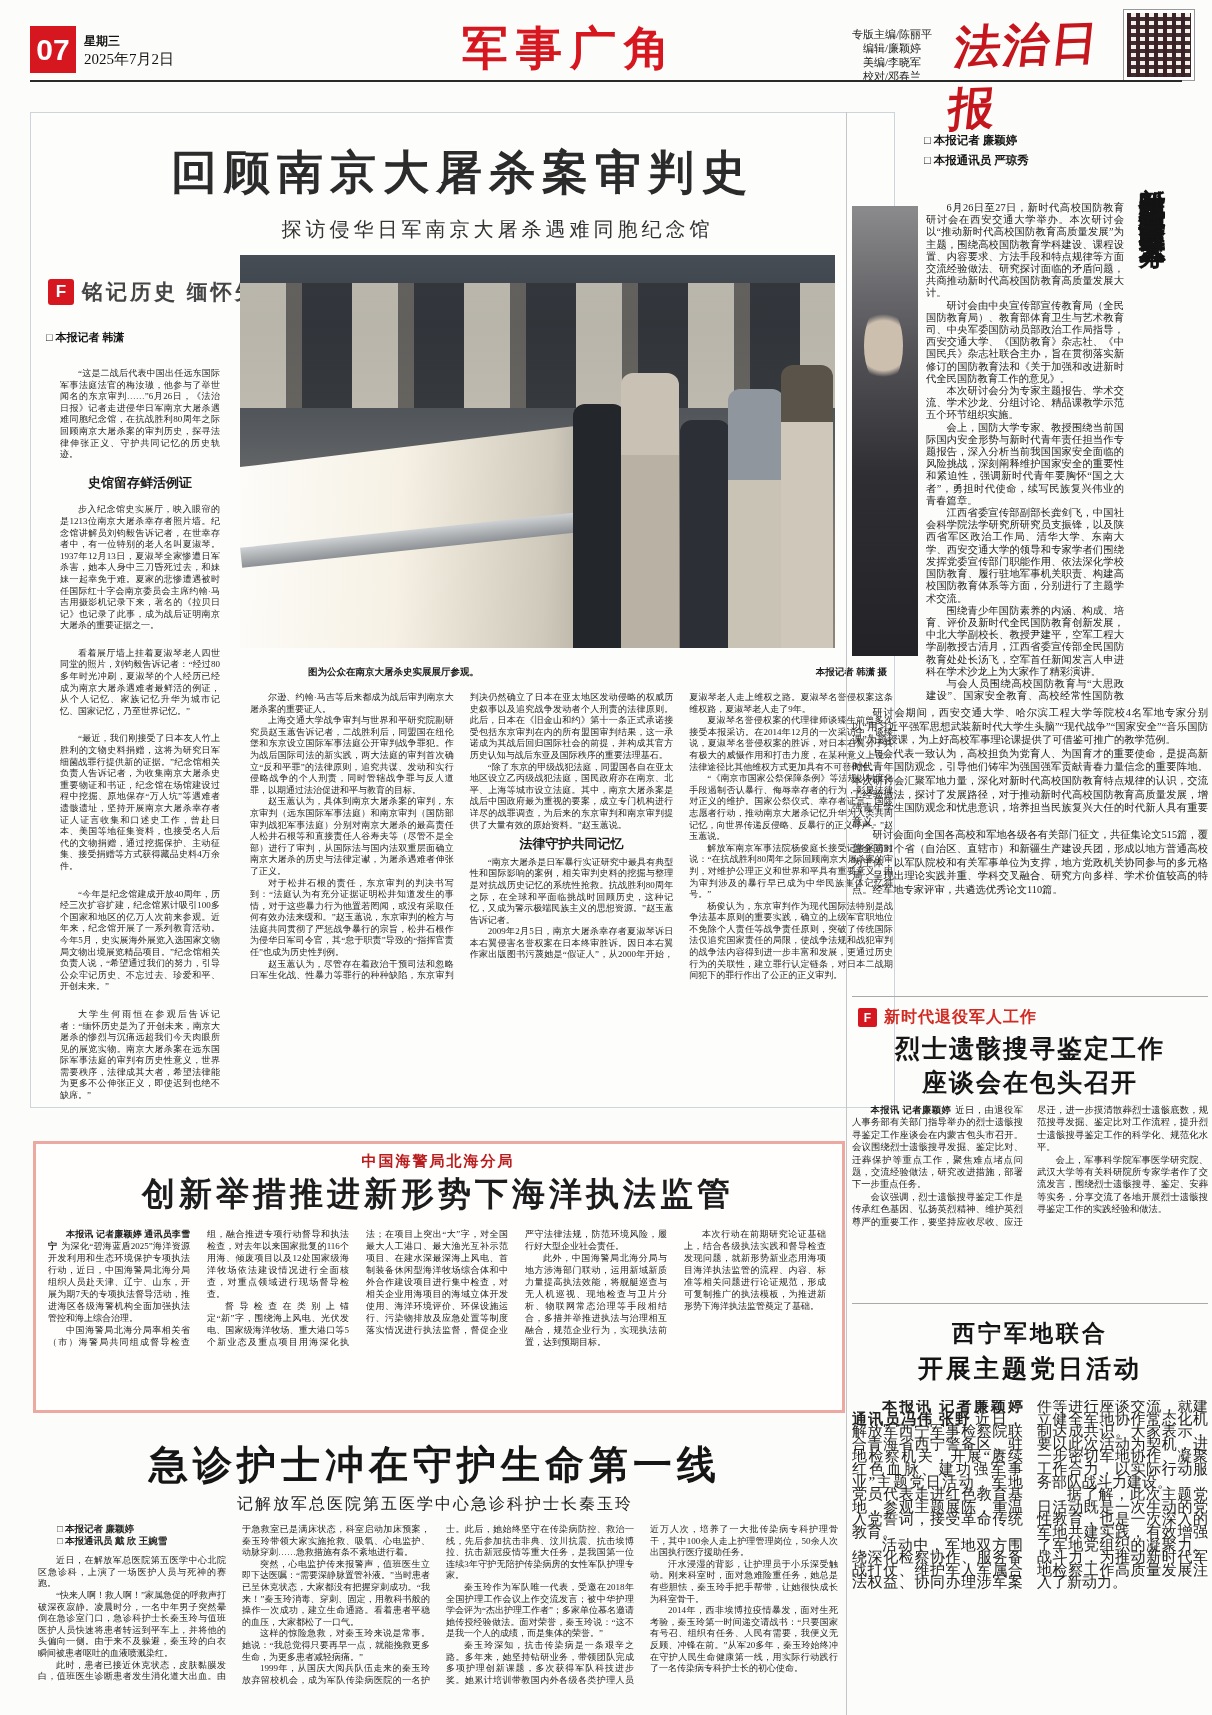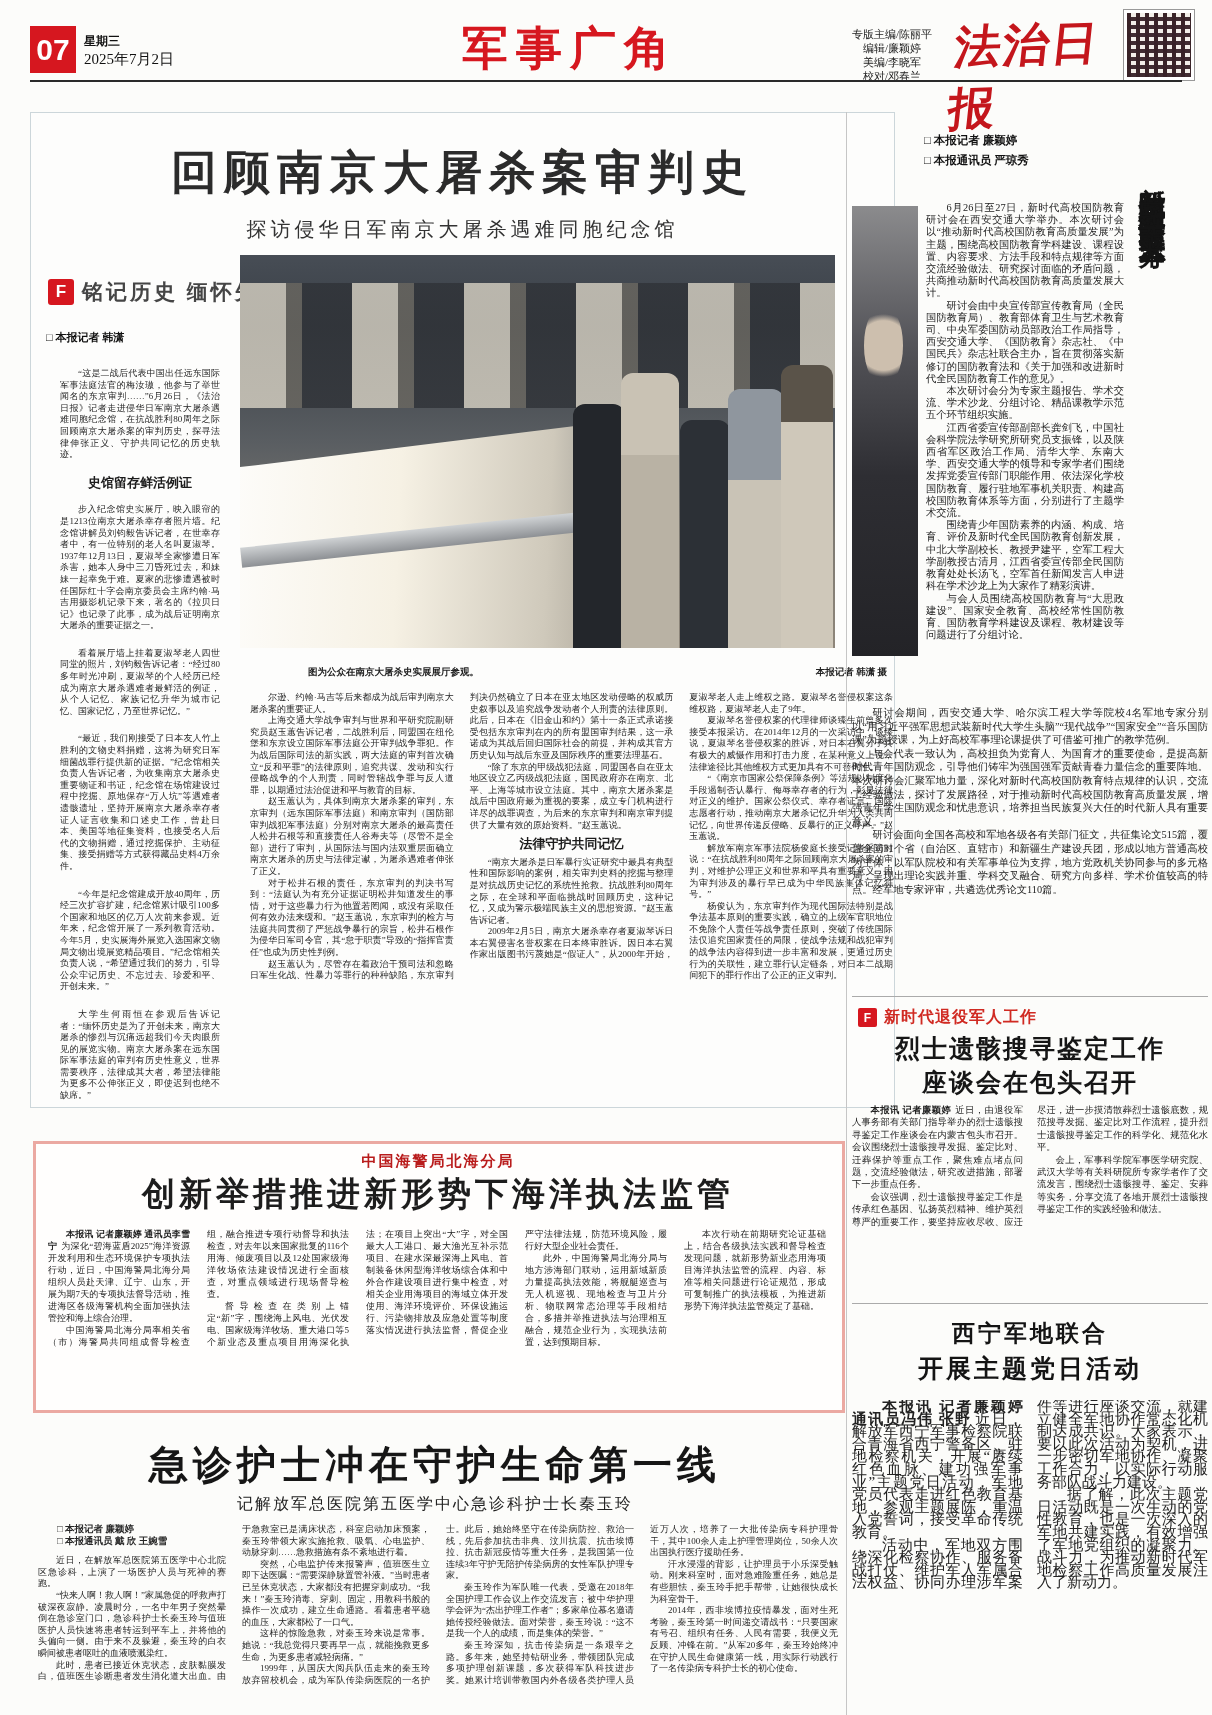--- a/index.html
+++ b/index.html
@@ -21,21 +21,21 @@
   .qr{left:1124px;top:10px;width:64px;height:64px;border:3px solid #fff;outline:1px solid #999;
       background:
         repeating-linear-gradient(0deg,rgba(56,34,40,.95) 0 4px,transparent 4px 8px),
         repeating-linear-gradient(90deg,#3a2428 0 4px,#f3efe9 4px 9px);}
   .header-rule{left:30px;top:80px;width:1152px;height:2px;background:#2a2a2a;}
   
   .main-frame{left:30px;top:112px;width:863px;height:994px;border:1px solid #ccd6da;background:#fdfdfc;}
   .main-headline{left:30px;top:142px;width:865px;text-align:center;font-size:46px;font-weight:bold;
        letter-spacing:7px;color:#2b2b2b;font-family:"Liberation Sans",sans-serif;}
   .main-subhead{left:30px;top:216px;width:865px;text-align:center;font-size:20px;letter-spacing:4px;color:#333;
-       font-family:"Liberation Sans",sans-serif;}
+       font-family:"Liberation Sans",sans-serif;padding-left:35px;}
   .badge{left:48px;top:278px;display:flex;align-items:center;gap:8px;}
   .flogo{width:26px;height:26px;background:#d6171f;color:#fff;font-family:"Liberation Sans",sans-serif;
        font-weight:bold;font-size:17px;display:flex;align-items:center;justify-content:center;border-radius:3px;}
   .badge-label{font-size:21px;letter-spacing:3px;color:#454545;font-weight:bold;font-family:"Liberation Sans",sans-serif;}
   .byline{font-size:11px;font-weight:bold;color:#111;}
   .main-byline{left:46px;top:330px;}
   .colbody{font-size:9px;line-height:11.6px;color:#262626;text-align:justify;}
   .colbody p{margin:16px;text-indent:2em;}
   .colhead{text-align:center;font-weight:bold;font-size:13px;margin:7px 0;text-indent:0 !important;
        font-family:"Liberation Sans",sans-serif;color:#1c1c1c;}
@@ -230,20 +230,21 @@
   <div class="abs edu-bylines">
     <div>□ 本报记者 廉颖婷</div>
     <div>□ 本报通讯员 严琼秀</div>
   </div>
   <div class="abs edu-photo"></div>
   <div class="abs edu-vtitle">新时代高校国防教育研讨会在西安交大举办</div>
   <div class="abs edu-upper">
       <p style="">6月26日至27日，新时代高校国防教育研讨会在西安交通大学举办。本次研讨会以“推动新时代高校国防教育高质量发展”为主题，围绕高校国防教育学科建设、课程设置、内容要求、方法手段和特点规律等方面交流经验做法、研究探讨面临的矛盾问题，共商推动新时代高校国防教育高质量发展大计。</p>
       <p style="">研讨会由中央宣传部宣传教育局（全民国防教育局）、教育部体育卫生与艺术教育司、中央军委国防动员部政治工作局指导，西安交通大学、《国防教育》杂志社、《中国民兵》杂志社联合主办，旨在贯彻落实新修订的国防教育法和《关于加强和改进新时代全民国防教育工作的意见》。</p>
       <p style="">本次研讨会分为专家主题报告、学术交流、学术沙龙、分组讨论、精品课教学示范五个环节组织实施。</p>
+      <p style="">会上，国防大学专家、教授围绕当前国际国内安全形势与新时代青年责任担当作专题报告，深入分析当前我国国家安全面临的风险挑战，深刻阐释维护国家安全的重要性和紧迫性，强调新时代青年要胸怀“国之大者”，勇担时代使命，续写民族复兴伟业的青春篇章。</p>
       <p style="">江西省委宣传部副部长龚剑飞，中国社会科学院法学研究所研究员支振锋，以及陕西省军区政治工作局、清华大学、东南大学、西安交通大学的领导和专家学者们围绕发挥党委宣传部门职能作用、依法深化学校国防教育、履行驻地军事机关职责、构建高校国防教育体系等方面，分别进行了主题学术交流。</p>
       <p style="">围绕青少年国防素养的内涵、构成、培育、评价及新时代全民国防教育创新发展，中北大学副校长、教授尹建平，空军工程大学副教授古清月，江西省委宣传部全民国防教育处处长汤飞，空军首任新闻发言人申进科在学术沙龙上为大家作了精彩演讲。</p>
       <p style="">与会人员围绕高校国防教育与“大思政建设”、国家安全教育、高校经常性国防教育、国防教育学科建设及课程、教材建设等问题进行了分组讨论。</p>
     </div>
   <div class="abs edu-lower">
       <p style="">研讨会期间，西安交通大学、哈尔滨工程大学等院校4名军地专家分别以“用习近平强军思想武装新时代大学生头脑”“现代战争”“国家安全”“音乐国防课”为题授课，为上好高校军事理论课提供了可借鉴可推广的教学范例。</p>
       <p style="">与会代表一致认为，高校担负为党育人、为国育才的重要使命，是提高新时代青年国防观念，引导他们铸牢为强国强军贡献青春力量信念的重要阵地。本次研讨会汇聚军地力量，深化对新时代高校国防教育特点规律的认识，交流了经验做法，探讨了发展路径，对于推动新时代高校国防教育高质量发展，增强青年学生国防观念和忧患意识，培养担当民族复兴大任的时代新人具有重要意义。</p>
       <p style="">研讨会面向全国各高校和军地各级各有关部门征文，共征集论文515篇，覆盖全国31个省（自治区、直辖市）和新疆生产建设兵团，形成以地方普通高校为主体，以军队院校和有关军事单位为支撑，地方党政机关协同参与的多元格局，呈现出理论实践并重、学科交叉融合、研究方向多样、学术价值较高的特点。经军地专家评审，共遴选优秀论文110篇。</p>
     </div>
 

